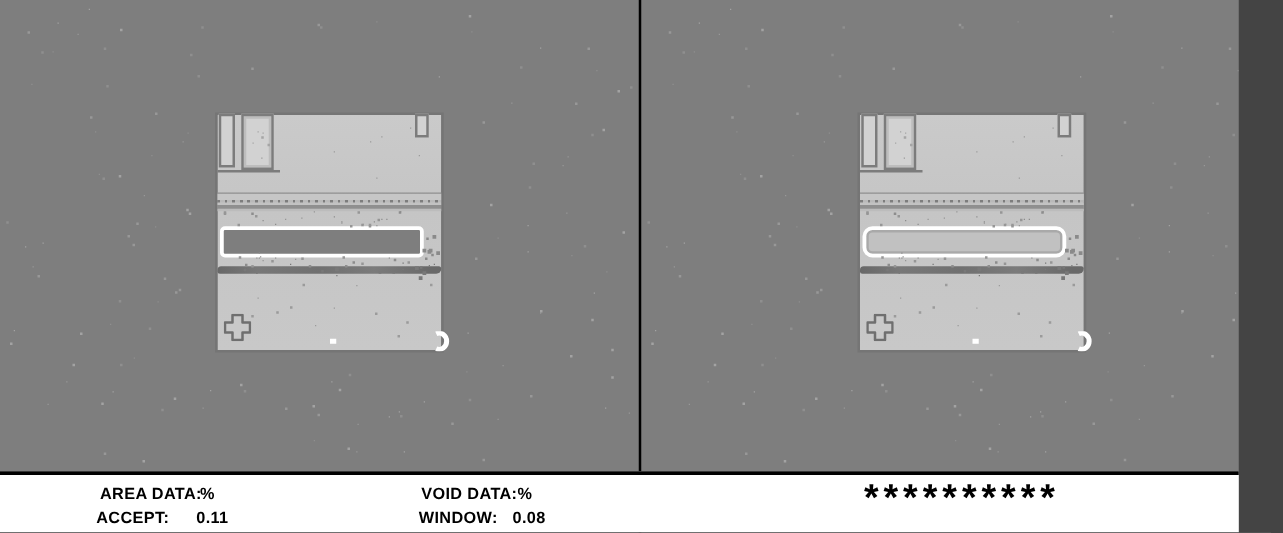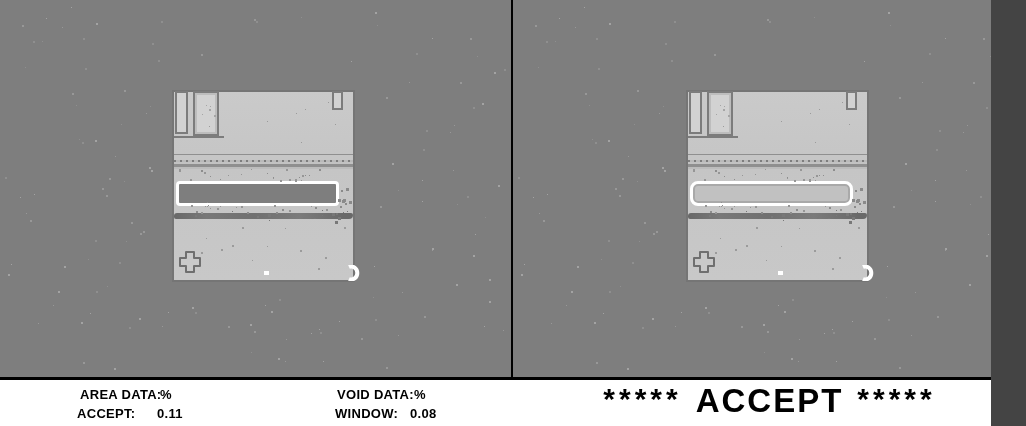--- a/index.html
+++ b/index.html
@@ -557,18 +557,17 @@
       <span class="m-v1">%</span>
       <span class="m-l2">ACCEPT:</span>
       <span class="m-v2">0.11</span>
       <span class="m-l3">VOID DATA:</span>
       <span class="m-v3">%</span>
       <span class="m-l4">WINDOW:</span>
       <span class="m-v4">0.08</span>
     </div>
     <div class="result">
       <span class="stars">*****</span>
-      <span class="verdict">ACCEPT</span>
       <span class="stars">*****</span>
     </div>
   </div>
 
 </div>
 
 </body></html>

